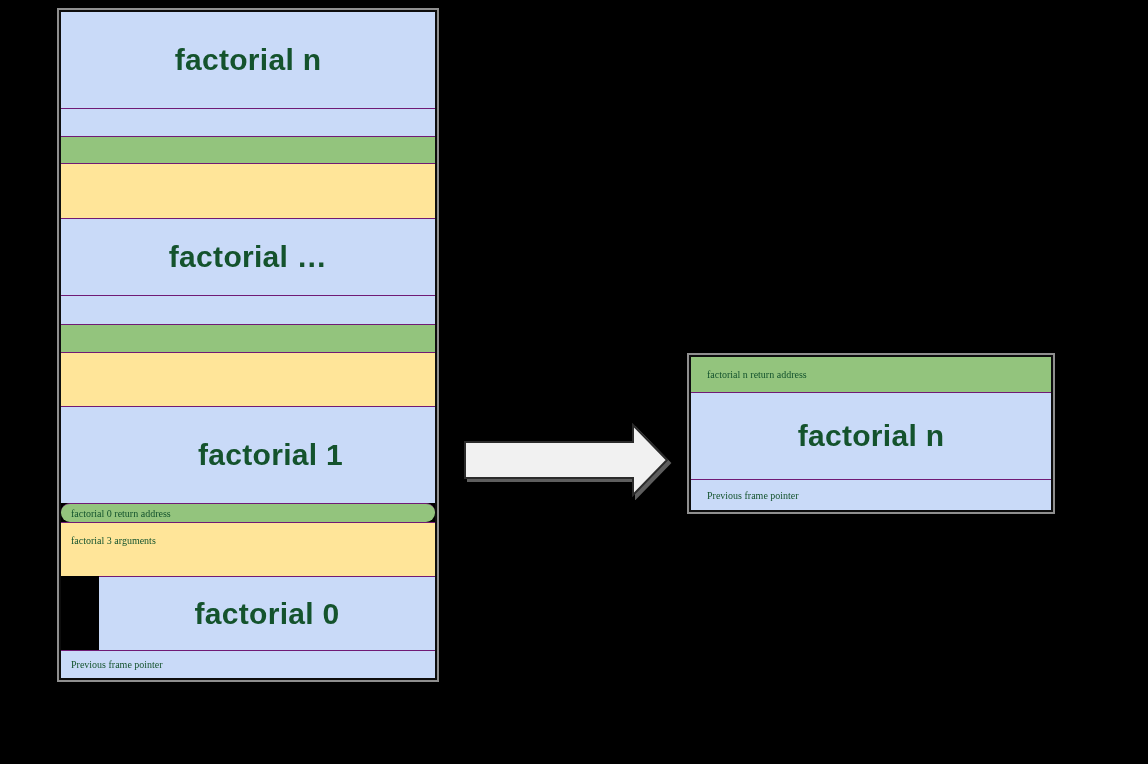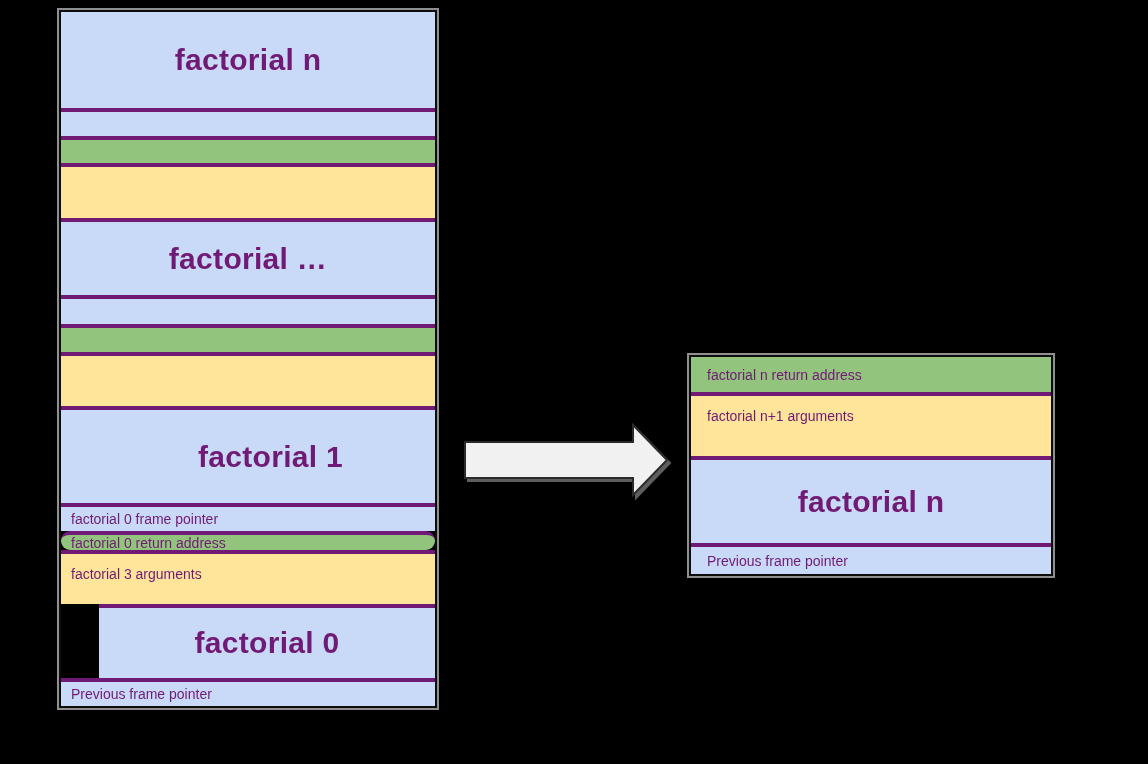--- a/index.html
+++ b/index.html
@@ -23,38 +23,39 @@
     outline: 2px solid #8f8f8f;
     box-sizing: content-box;
   }
   #left-stack  { left: 59px;  top: 10px;  width: 374px; }
   #right-stack { left: 689px; top: 355px; width: 360px; }
 
   .row {
     box-sizing: border-box;
     display: flex;
     flex: 0 0 auto;
-    color: #701a75;
+    color: #14532d;
   }
-  .row + .row { border-top: 4px solid #701a75; }
+  .row + .row { border-top: 1px solid #701a75; }
 
   .row.blue   { background: #c9daf8; }
   .row.green  { background: #93c47d; }
   .row.yellow { background: #ffe599; }
 
   .row.title {
     align-items: center;
     justify-content: center;
     font-weight: bold;
     font-size: 30px;
     letter-spacing: 0.3px;
   }
   .row.label {
     align-items: center;
-    font-size: 14px;
+    font-size: 10px;
+    font-family: Liberation Serif, serif;
   }
   #left-stack  .row.label { padding-left: 10px; }
   #right-stack .row.label { padding-left: 16px; }
   .row.label.top-text {
     align-items: flex-start;
     padding-top: 12px;
   }
 
   .arrow-wrap {
     position: absolute;
@@ -82,23 +83,20 @@
       <div class="row yellow empty" style="height: 55px;"></div>
       <div class="row blue title" style="height: 77px;">
         <span>factorial …</span>
       </div>
       <div class="row blue empty" style="height: 29px;"></div>
       <div class="row green empty" style="height: 28px;"></div>
       <div class="row yellow empty" style="height: 54px;"></div>
       <div class="row blue title" style="height: 97px; padding-left: 45px;">
         <span>factorial 1</span>
       </div>
-      <div class="row blue label" style="height: 28px;">
-        <span>factorial 0 frame pointer</span>
-      </div>
       <div class="row green label" style="height: 19px; border-radius: 9px;">
         <span>factorial 0 return address</span>
       </div>
       <div class="row yellow label top-text" style="height: 54px;">
         <span>factorial 3 arguments</span>
       </div>
       <div class="row blue title" style="height: 74px; margin-left: 38px;">
         <span>factorial 0</span>
       </div>
       <div class="row blue label" style="height: 28px;">
@@ -109,23 +107,20 @@
   <div class="arrow-wrap">
     <svg width="206" height="74" viewBox="0 0 206 74" xmlns="http://www.w3.org/2000/svg">
       <polygon points="1,19 169,19 169,2 203,37 169,72 169,55 1,55" fill="#f1f1f1" stroke="#2b2b2b" stroke-width="2" stroke-linejoin="miter"></polygon>
     </svg>
   </div>
 
   <div class="stack" id="right-stack">
       <div class="row green label" style="height: 35px;">
         <span>factorial n return address</span>
       </div>
-      <div class="row yellow label top-text" style="height: 64px;">
-        <span>factorial n+1 arguments</span>
-      </div>
       <div class="row blue title" style="height: 87px;">
         <span>factorial n</span>
       </div>
       <div class="row blue label" style="height: 31px;">
         <span>Previous frame pointer</span>
       </div>
     </div>
 
 </div>
 

